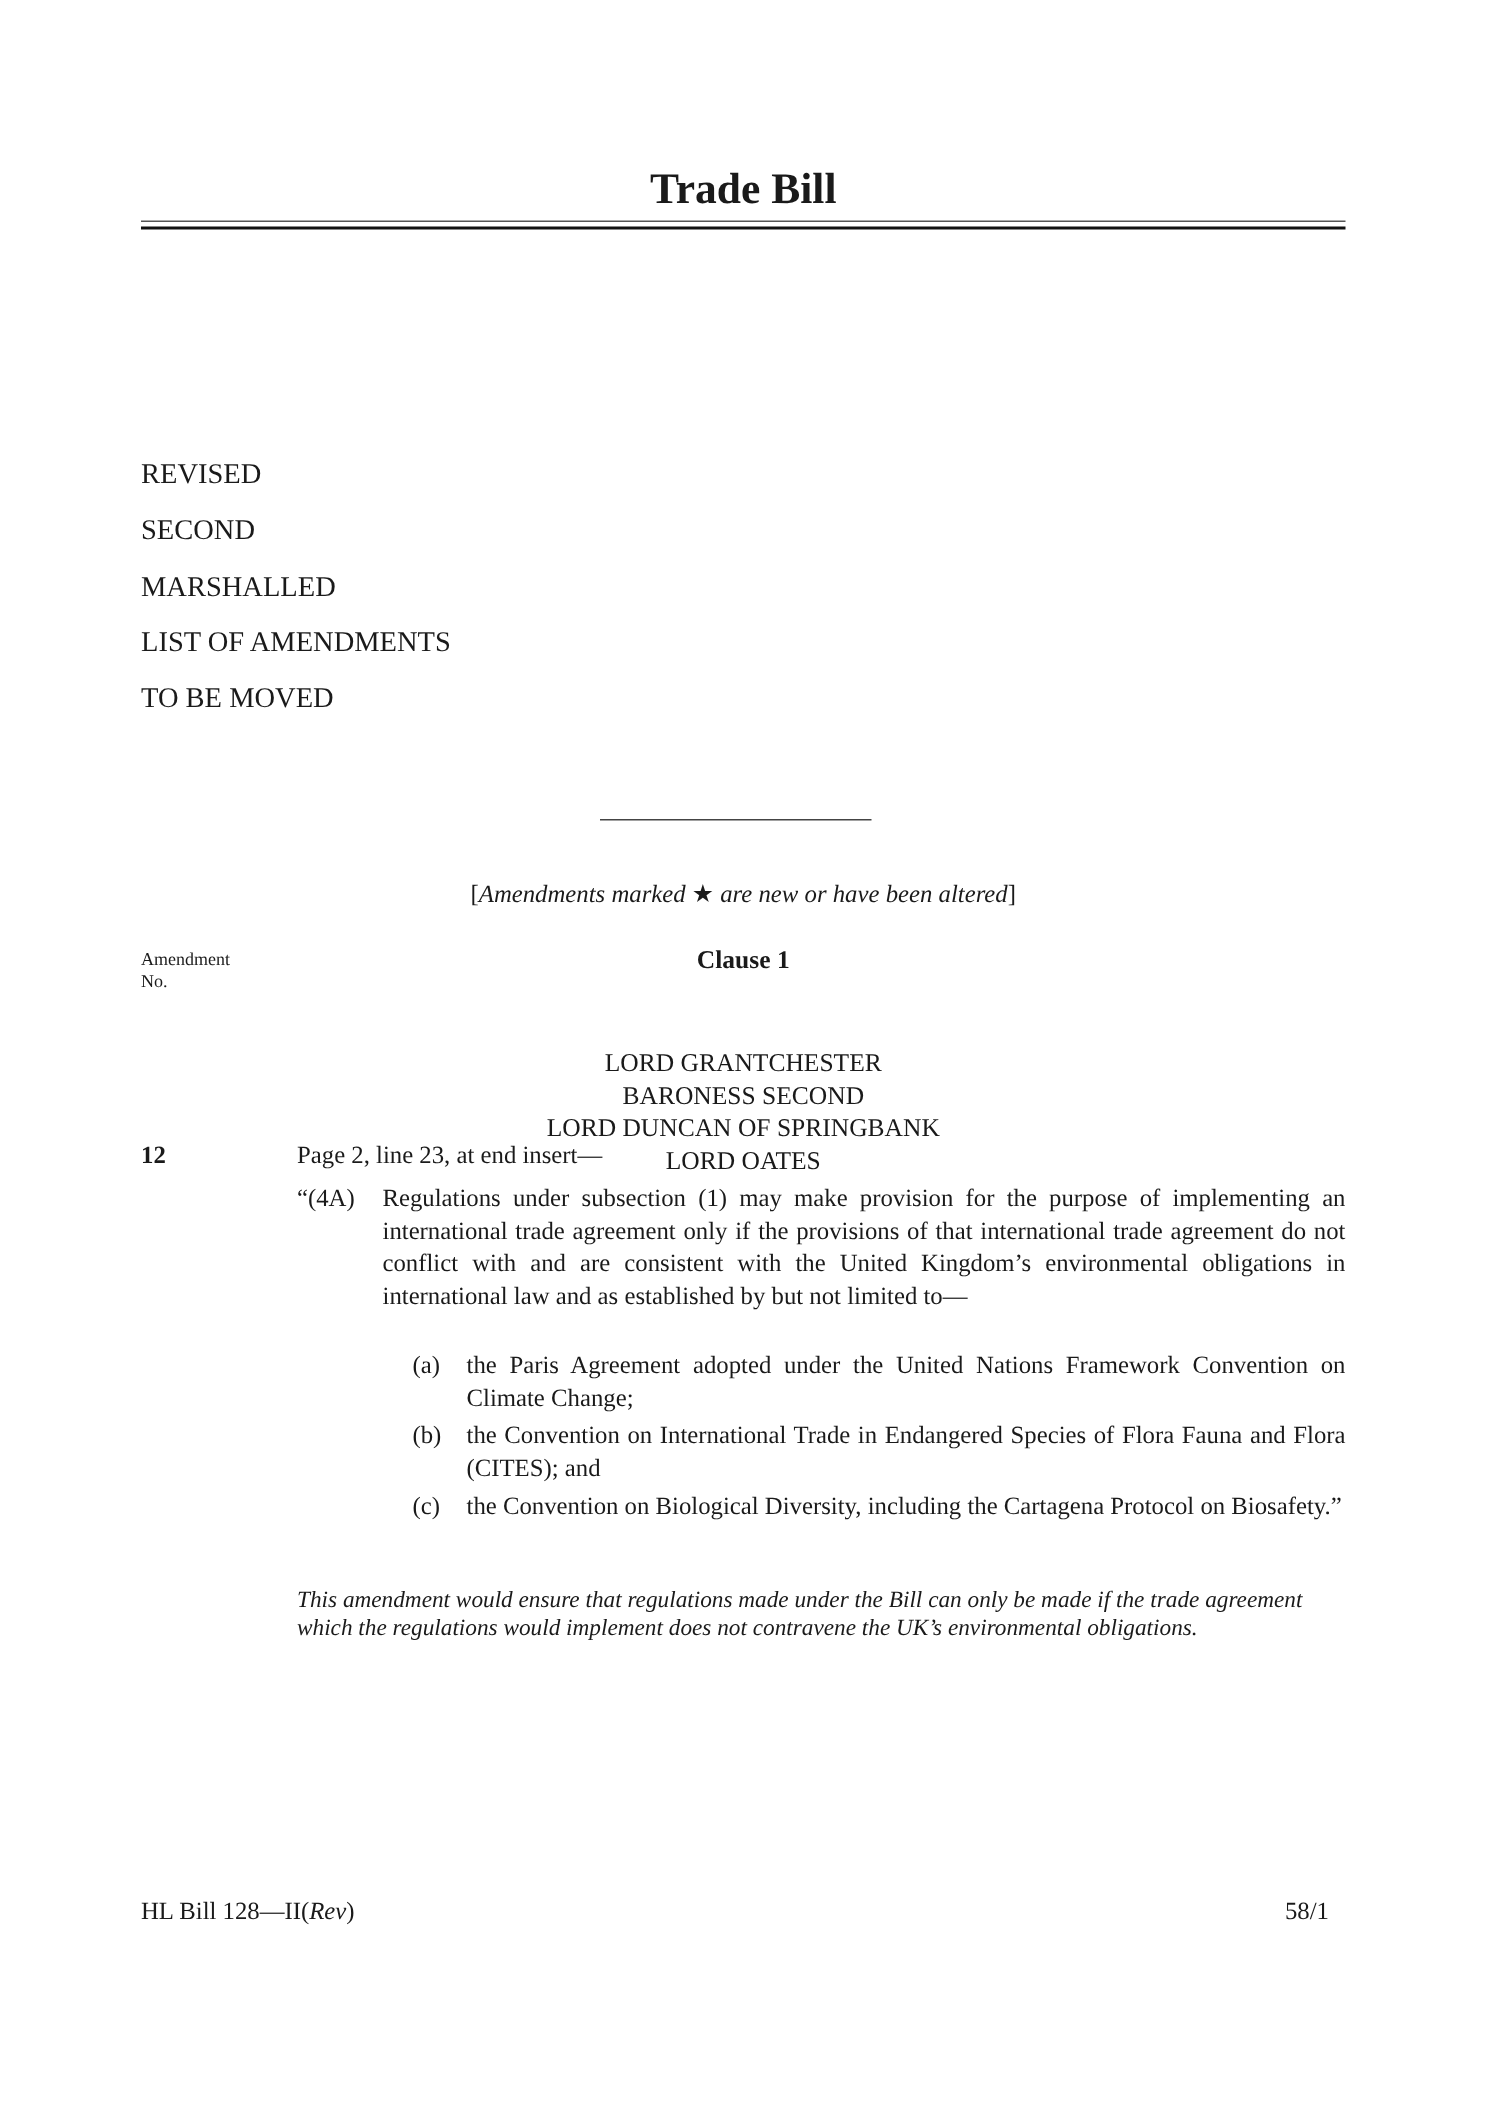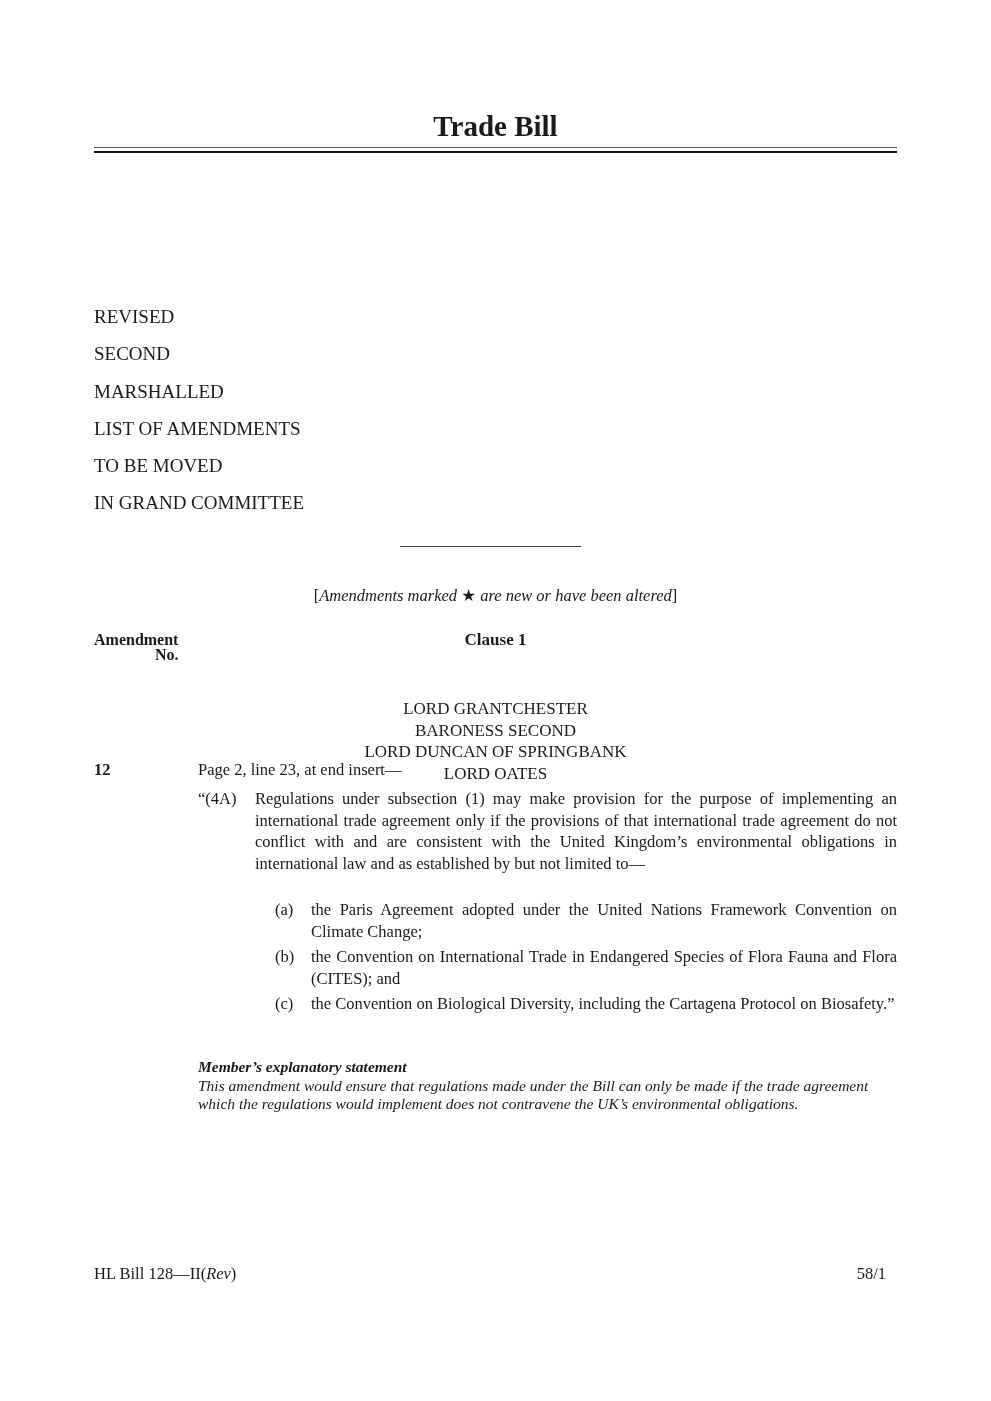--- a/index.html
+++ b/index.html
@@ -22,22 +22,22 @@
     .heading-line { height: 37.3px; line-height: 28px; }
     .short-rule { position: absolute; left: 400px; width: 181px; top: 546px; height: 1px; background: #444; }
 
     .note {
       position: absolute; left: 94px; width: 803px; top: 586px;
       text-align: center; font-size: 16.5px;
     }
     .note i { font-style: italic; }
 
     .amend-no-label {
-      position: absolute; left: 94px; top: 632px; font-size: 16px;
-      font-weight: bold; line-height: 15px; text-align: right;
+      position: absolute; left: 94px; top: 632px; font-size: 12px;
+      font-weight: normal; line-height: 15px;
     }
     .clause-heading {
       position: absolute; left: 94px; width: 803px; top: 630px;
       text-align: center; font-weight: bold; font-size: 17px;
     }
     .members {
       position: absolute; left: 94px; width: 803px; top: 666px;
       text-align: center; font-size: 17px; line-height: 21.6px; margin-top: 32px;
     }
     .amend-number {
@@ -75,21 +75,20 @@
   <div class="title">Trade Bill</div>
   <div class="rule-thin"></div>
   <div class="rule-thick"></div>
 
   <div class="heading-block">
     <div class="heading-line">REVISED</div>
     <div class="heading-line">SECOND</div>
     <div class="heading-line">MARSHALLED</div>
     <div class="heading-line">LIST OF AMENDMENTS</div>
     <div class="heading-line">TO BE MOVED</div>
-    <div class="heading-line">IN GRAND COMMITTEE</div>
   </div>
   <div class="short-rule"></div>
 
   <div class="note">
     <span>[</span><i>Amendments marked</i>
     <span>★</span>
     <i>are new or have been altered</i><span>]</span>
   </div>
 
   <div class="amend-no-label">
@@ -121,19 +120,18 @@
   <div class="para" style="top: 946px;">
     <span class="para-num">(b)</span>
     <div class="para-text">the Convention on International Trade in Endangered Species of Flora Fauna and Flora (CITES); and</div>
   </div>
   <div class="para" style="top: 993px;">
     <span class="para-num">(c)</span>
     <div class="para-text">the Convention on Biological Diversity, including the Cartagena Protocol on Biosafety.”</div>
   </div>
 
   <div class="expl">
-    <div class="expl-title">Member’s explanatory statement</div>
     <div>This amendment would ensure that regulations made under the Bill can only be made if the trade agreement which the regulations would implement does not contravene the UK’s environmental obligations.</div>
   </div>
 
   <div class="footer-left"><span>HL Bill 128—II(</span><i>Rev</i><span>)</span></div>
   <div class="footer-right">58/1</div>
 </div>
 
 </body></html>

